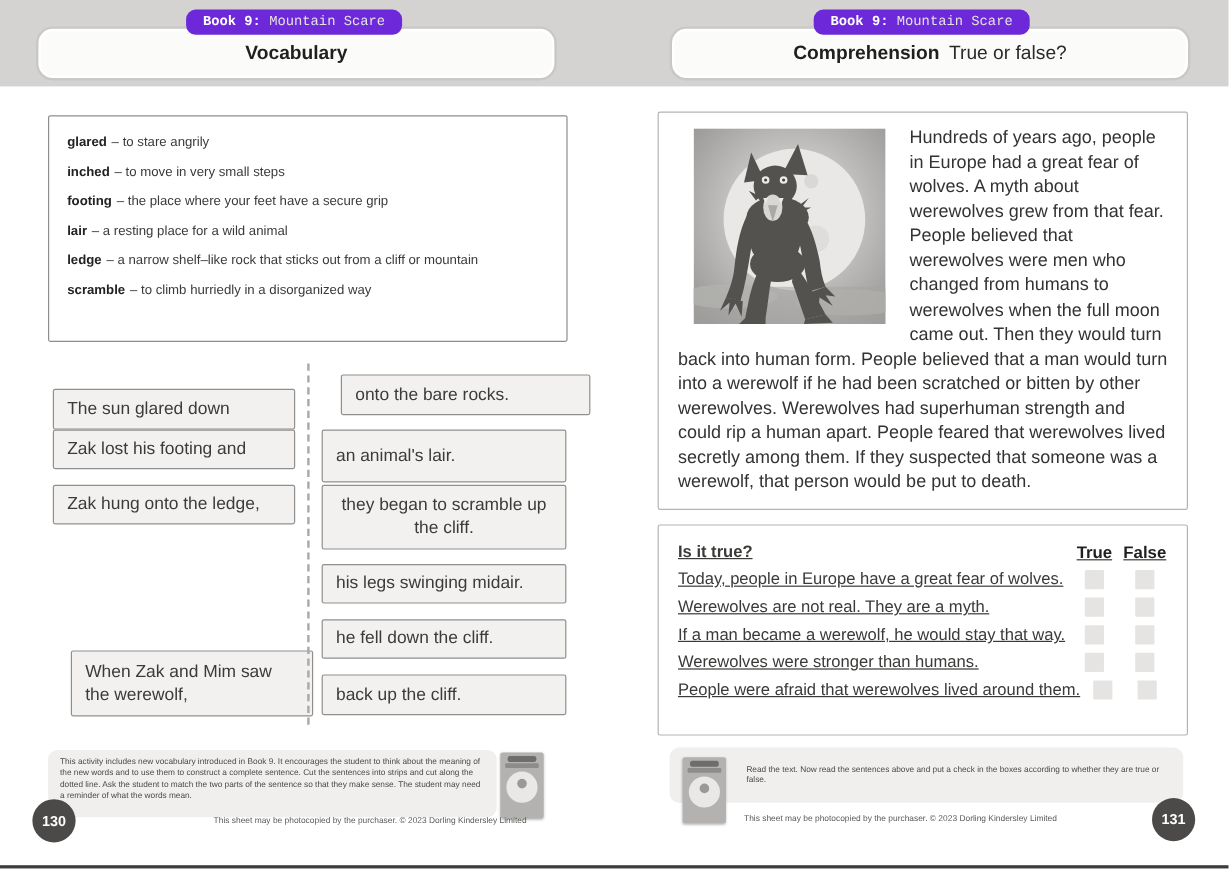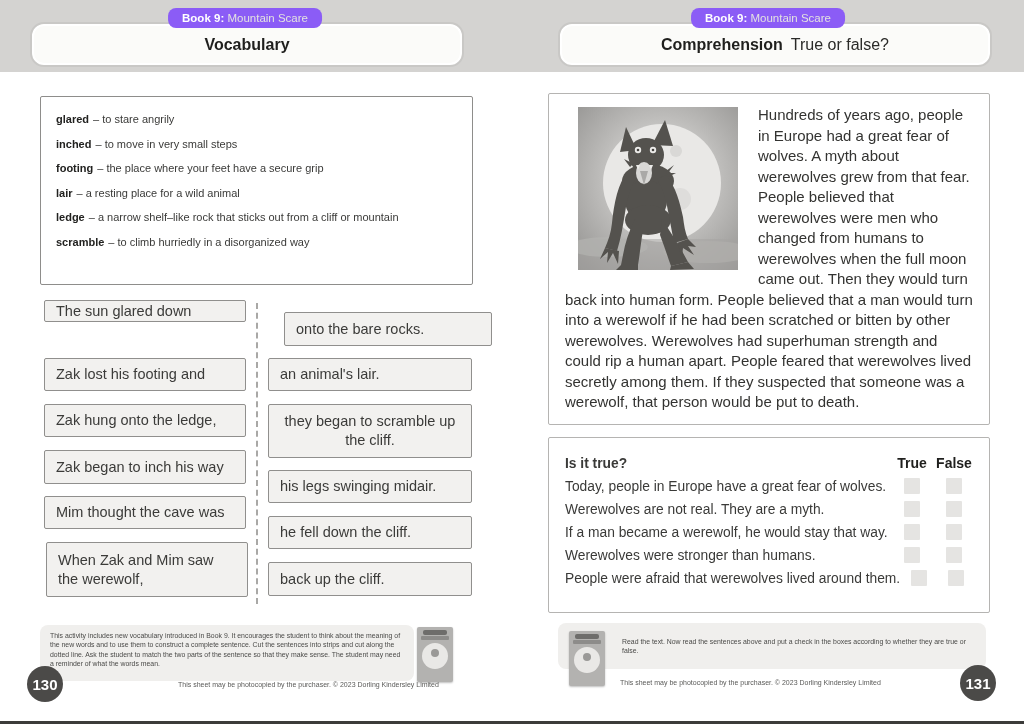--- a/index.html
+++ b/index.html
@@ -7,22 +7,22 @@
     font-family:"Liberation Sans",sans-serif;color:#3a3a38;}
 
   
   .band{position:absolute;left:0;top:0;width:1024px;height:72px;background:#d4d3d1;}
   .title-pill{position:absolute;top:22px;width:430px;height:41px;background:#fbfbf9;
     border:2px solid #c9c8c6;border-radius:14px;box-shadow:inset 0 0 0 2px #ffffff;
     display:flex;align-items:center;justify-content:center;}
   .pill-left{left:30px;} .pill-right{left:558px;}
   .title-pill .t-bold{font-weight:bold;font-size:16px;color:#1f1f1d;}
   .title-pill .t-rest{font-size:16px;color:#2a2a28;margin-left:8px;}
-  .badge{position:absolute;top:8px;transform:translateX(-50%);background:#8b5cf6;
-    border-radius:8px;padding:4px 14px;font-size:11.5px;white-space:nowrap;z-index:3;}
+  .badge{position:absolute;top:8px;transform:translateX(-50%);background:#6d28d9;
+    border-radius:8px;padding:4px 14px;font-size:11.5px;white-space:nowrap;z-index:3;font-family:Liberation Mono, monospace;}
   .badge-left{left:245px;} .badge-right{left:768px;}
   .badge .b-bold{color:#ffffff;font-weight:bold;}
   .badge .b-rest{color:#e3e2e0;}
 
   
   .vocab-box{position:absolute;left:40px;top:96px;width:433px;height:189px;background:#fff;
     border:1.5px solid #8e8d8b;border-radius:2px;box-sizing:border-box;padding:10px 15px;}
   .vocab-line{font-size:11px;line-height:24.5px;color:#3a3a38;}
   .vocab-line b{color:#222220;}
   .vocab-line span{margin-left:4px;}
@@ -34,38 +34,38 @@
     border-left:2px dashed #a9a8a6;}
 
   
   .passage-box{position:absolute;left:548px;top:93px;width:442px;height:332px;background:#fff;
     border:1.5px solid #b5b4b2;border-radius:2px;box-sizing:border-box;
     padding:11px 15px 23px 16px;font-size:15px;line-height:20.5px;color:#333331;}
   .ww-img{float:left;width:160px;height:163px;margin:2px 20px 4px 13px;}
 
   .quiz-box{position:absolute;left:548px;top:437px;width:442px;height:176px;background:#fff;
     border:1.5px solid #b5b4b2;border-radius:2px;box-sizing:border-box;padding:10px 14px 0 16px;}
-  .quiz-row{display:flex;align-items:flex-end;height:23px;}
+  .quiz-row{display:flex;align-items:center;height:23px;text-decoration:underline;}
   .quiz-row .stmt{flex:1;font-size:13.8px;color:#3a3a38;white-space:nowrap;}
   .quiz-heading{font-weight:bold;font-size:15px;color:#1f1f1d;}
   .cb-cell{width:42px;display:flex;justify-content:center;align-items:center;}
   .cb-hdr{font-weight:bold;font-size:14px;color:#1f1f1d;}
   .cb{width:16px;height:16px;background:#e5e4e2;border-radius:1px;}
 
   
   .note-panel{position:absolute;background:#f0efed;border-radius:8px;box-sizing:border-box;
     color:#4a4a48;}
   .note-left{left:40px;top:625px;width:374px;height:56px;padding:6px 10px;
     font-size:6.9px;line-height:9.4px;}
   .note-right{left:558px;top:623px;width:428px;height:46px;display:flex;align-items:center;
     padding:4px 12px 4px 64px;font-size:6.9px;line-height:9.4px;}
   .copyright{position:absolute;font-size:7px;color:#5a5a58;white-space:nowrap;}
   .cr-left{left:178px;top:681px;} .cr-right{left:620px;top:679px;}
   .page-circle{position:absolute;width:36px;height:36px;border-radius:50%;background:#4b4a48;
-    color:#ffffff;font-weight:bold;font-size:15px;display:flex;align-items:center;
+    color:#ffffff;font-weight:bold;font-size:12px;display:flex;align-items:center;
     justify-content:center;}
   .pc-left{left:27px;top:666px;} .pc-right{left:960px;top:665px;}
 
   .thumb{position:absolute;width:36px;height:55px;background:#b3b2b0;border-radius:2px;
     box-shadow:0 1px 2px rgba(0,0,0,.25);overflow:hidden;}
   .thumb-left{left:417px;top:627px;} .thumb-right{left:569px;top:631px;}
   .thumb .tb-banner{margin:3px auto 1px auto;width:24px;height:5px;background:#6e6d6b;border-radius:2px;}
   .thumb .tb-title{margin:0 auto;width:28px;height:4px;background:#8d8c8a;border-radius:1px;}
   .thumb .tb-circle{margin:3px auto 0 auto;width:26px;height:26px;border-radius:50%;
     background:#e9e8e6;position:relative;}
@@ -100,31 +100,29 @@
 
   <div class="vocab-box">
     <div class="vocab-line"><b>glared</b><span>– to stare angrily</span></div>
     <div class="vocab-line"><b>inched</b><span>– to move in very small steps</span></div>
     <div class="vocab-line"><b>footing</b><span>– the place where your feet have a secure grip</span></div>
     <div class="vocab-line"><b>lair</b><span>– a resting place for a wild animal</span></div>
     <div class="vocab-line"><b>ledge</b><span>– a narrow shelf–like rock that sticks out from a cliff or mountain</span></div>
     <div class="vocab-line"><b>scramble</b><span>– to climb hurriedly in a disorganized way</span></div>
   </div>
 
-  <div class="strip" style="left:44px;top:300px;width:202px;height:22px;">The sun glared down</div>
+  <div class="strip" style="left:44px;top:324px;width:202px;height:34px;">The sun glared down</div>
   <div class="strip" style="left:44px;top:358px;width:202px;height:33px;">Zak lost his footing and</div>
   <div class="strip" style="left:44px;top:404px;width:202px;height:33px;">Zak hung onto the ledge,</div>
-  <div class="strip" style="left:44px;top:450px;width:202px;height:34px;">Zak began to inch his way</div>
-  <div class="strip" style="left:44px;top:496px;width:202px;height:33px;">Mim thought the cave was</div>
-  <div class="strip" style="left:46px;top:542px;width:202px;height:55px;">When Zak and Mim saw the werewolf,</div>
+  <div class="strip" style="left:59px;top:542px;width:202px;height:55px;">When Zak and Mim saw the werewolf,</div>
 
   <div class="dashed-divider"></div>
 
   <div class="strip" style="left:284px;top:312px;width:208px;height:34px;">onto the bare rocks.</div>
-  <div class="strip" style="left:268px;top:358px;width:204px;height:33px;">an animal's lair.</div>
+  <div class="strip" style="left:268px;top:358px;width:204px;height:44px;">an animal's lair.</div>
   <div class="strip" style="left:268px;top:404px;width:204px;height:54px;text-align:center;">they began to scramble up the cliff.</div>
   <div class="strip" style="left:268px;top:470px;width:204px;height:33px;">his legs swinging midair.</div>
   <div class="strip" style="left:268px;top:516px;width:204px;height:33px;">he fell down the cliff.</div>
   <div class="strip" style="left:268px;top:562px;width:204px;height:34px;">back up the cliff.</div>
 
   <div class="passage-box">
     <div class="ww-img">
       <svg width="160" height="163" viewBox="0 0 160 163" xmlns="http://www.w3.org/2000/svg">
         <defs>
           <radialGradient id="sky" cx="52%" cy="44%" r="78%">

